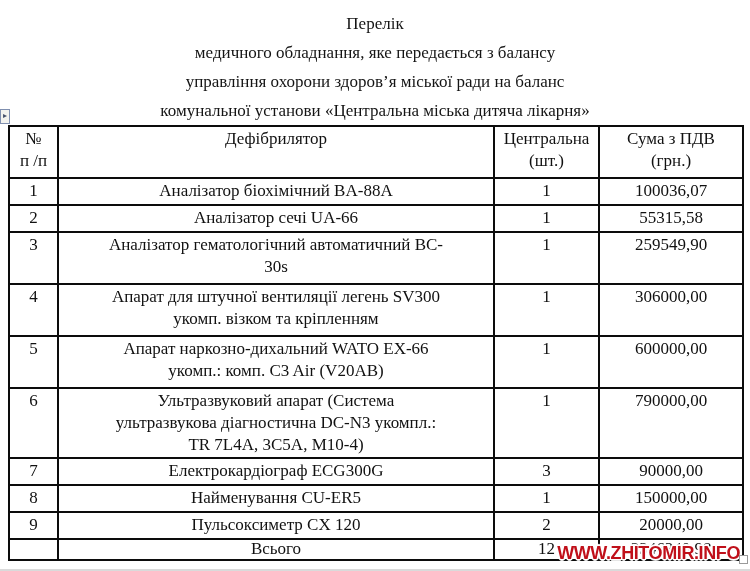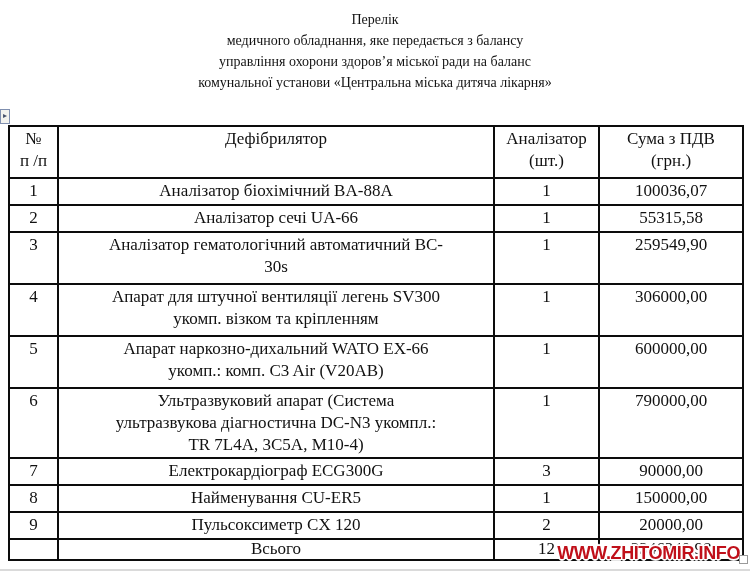--- a/index.html
+++ b/index.html
@@ -16,22 +16,22 @@
     color: #111111;
   }
 
   
   .page-title {
     position: absolute;
     top: 9px;
     left: 0;
     right: 0;
     text-align: center;
-    font-size: 14px;
-    line-height: 21px;
+    font-size: 17px;
+    line-height: 29px;
     white-space: pre-line;
     color: #141414;
   }
 
   
   .doc-table {
     position: absolute;
     top: 125px;
     left: 8px;
     width: 734px;
@@ -135,21 +135,21 @@
     <col class="c-num">
       <col class="c-name">
       <col class="c-qty">
       <col class="c-sum">
   </colgroup>
   <tbody>
     <tr>
       <th>№
 п /п</th>
       <th>Дефібрилятор</th>
-      <th>Аналізатор
+      <th>Центральна
 (шт.)</th>
       <th>Сума з ПДВ
 (грн.)</th>
     </tr>
     <tr class="r-single">
       <td class="num">1</td>
       <td class="name">Аналізатор біохімічний BA-88A</td>
       <td class="qty">1</td>
       <td class="sum">100036,07</td>
     </tr>

